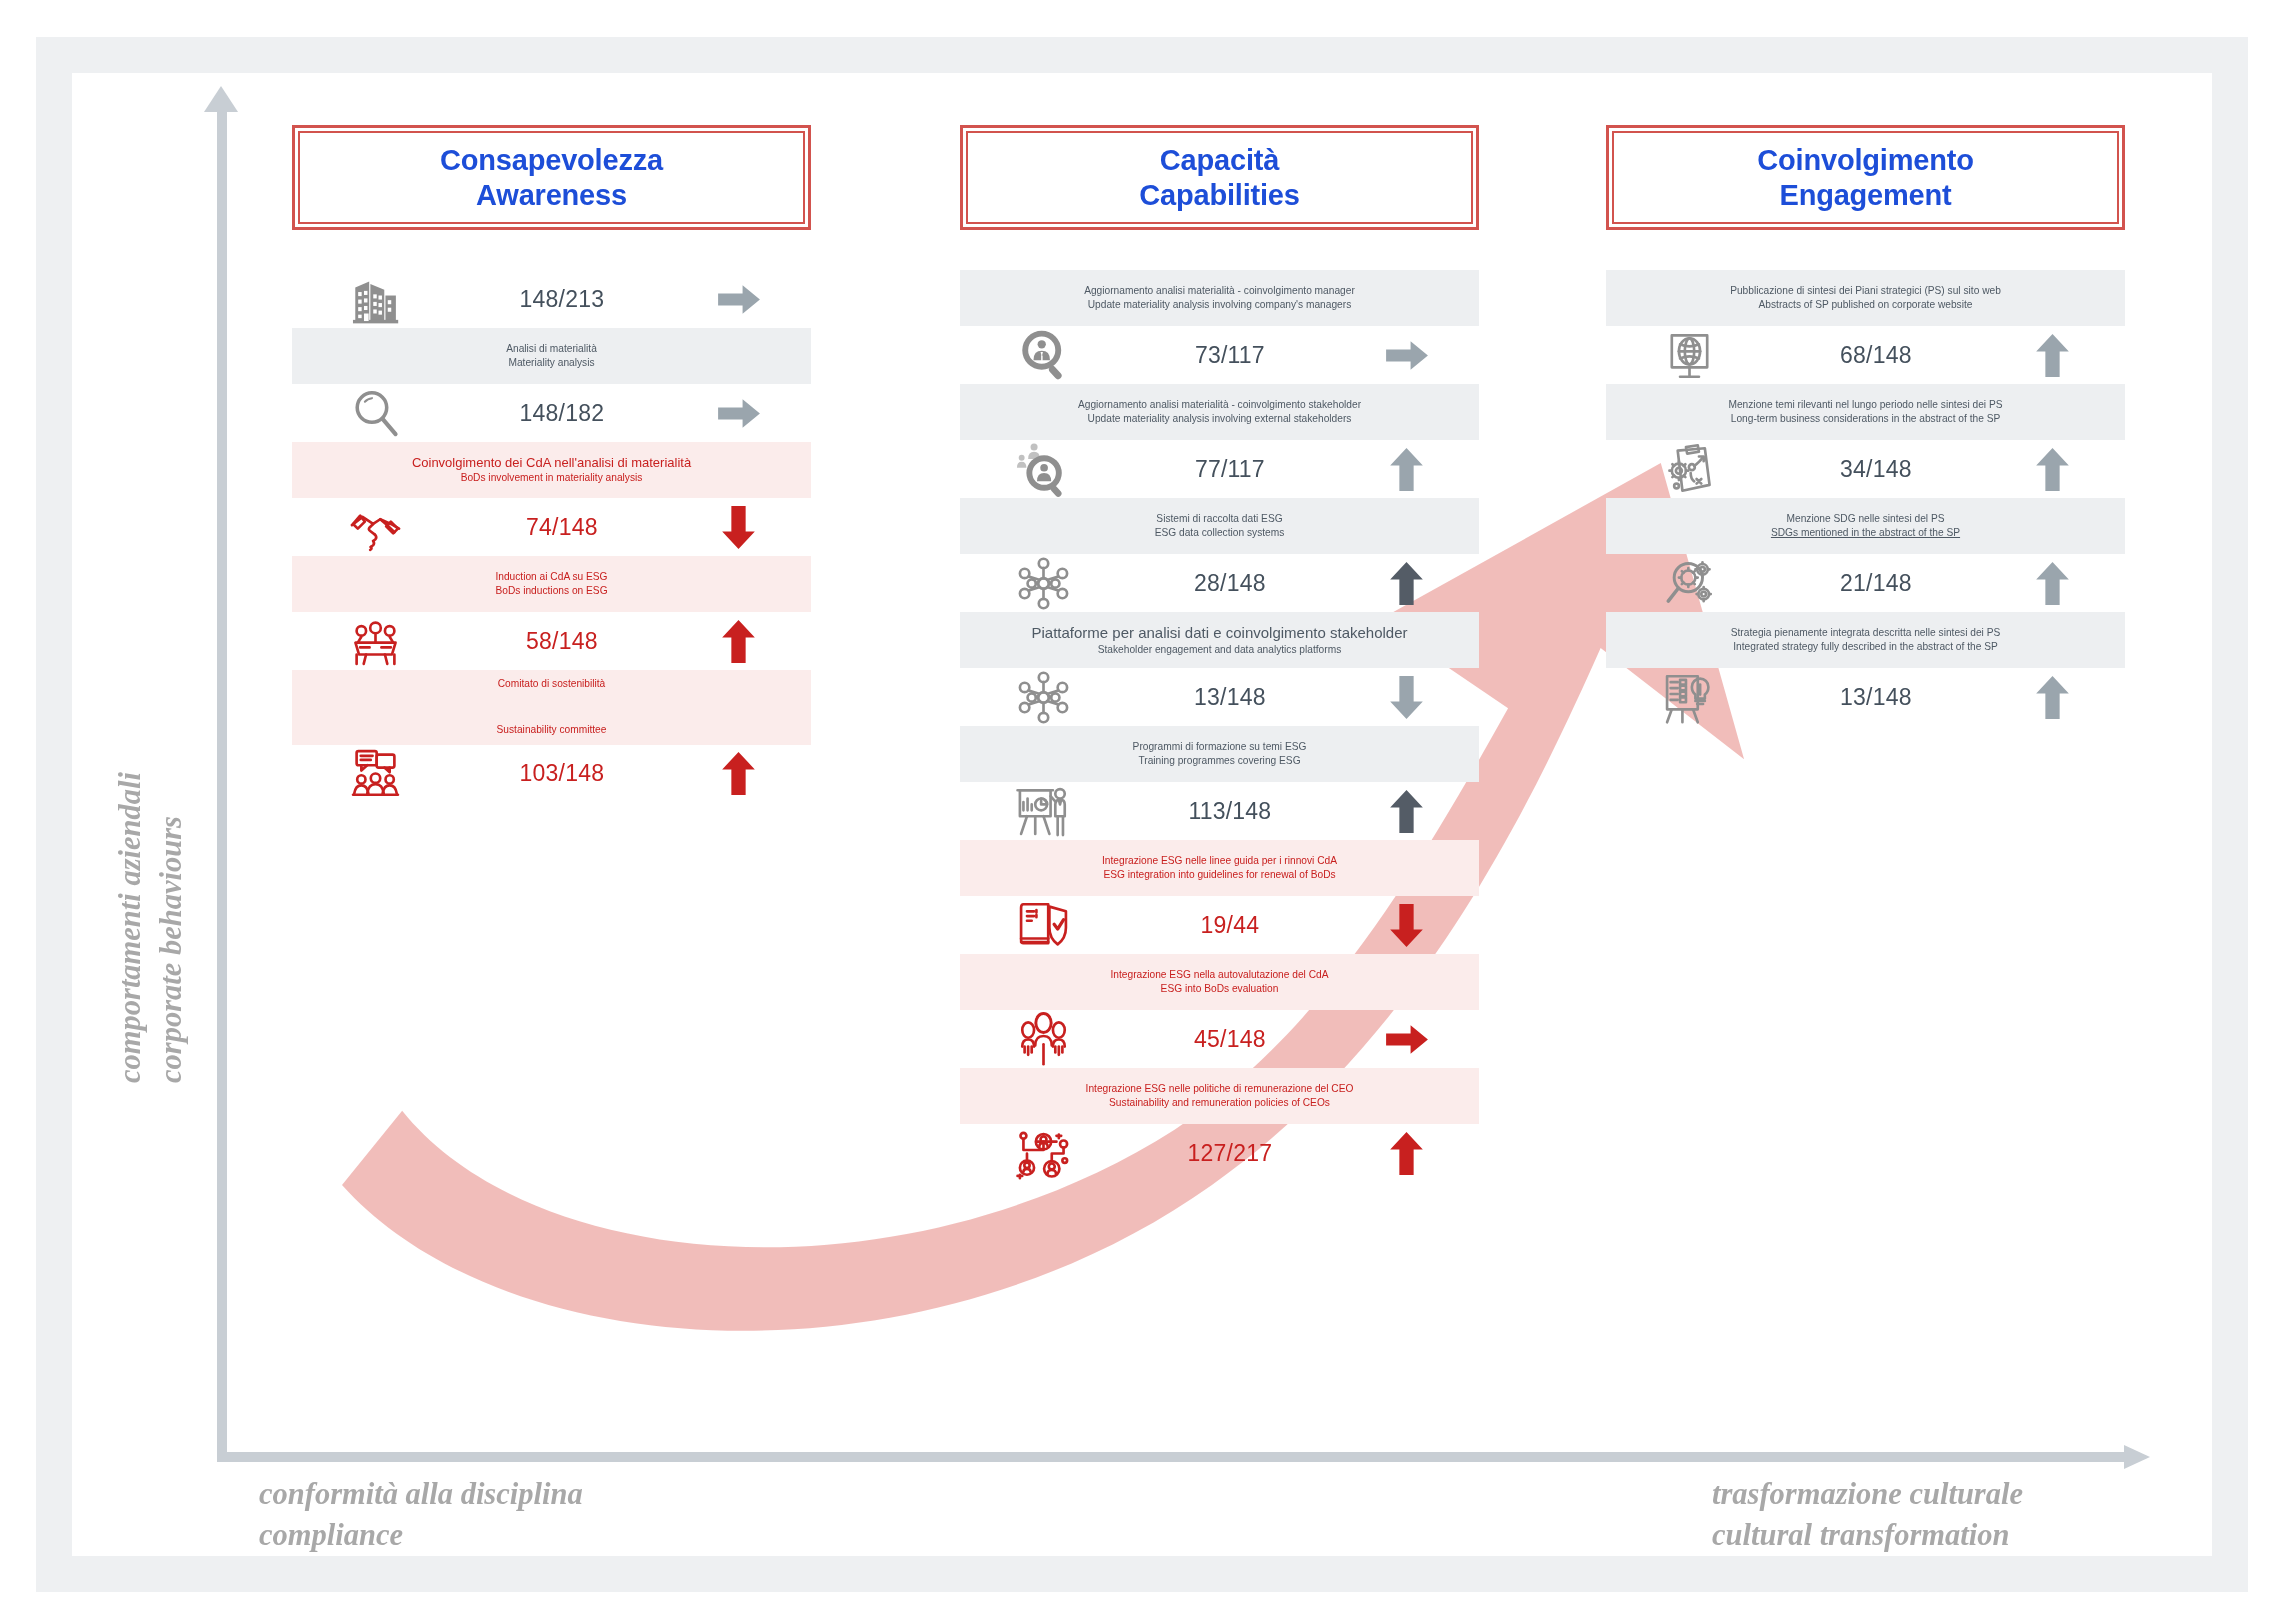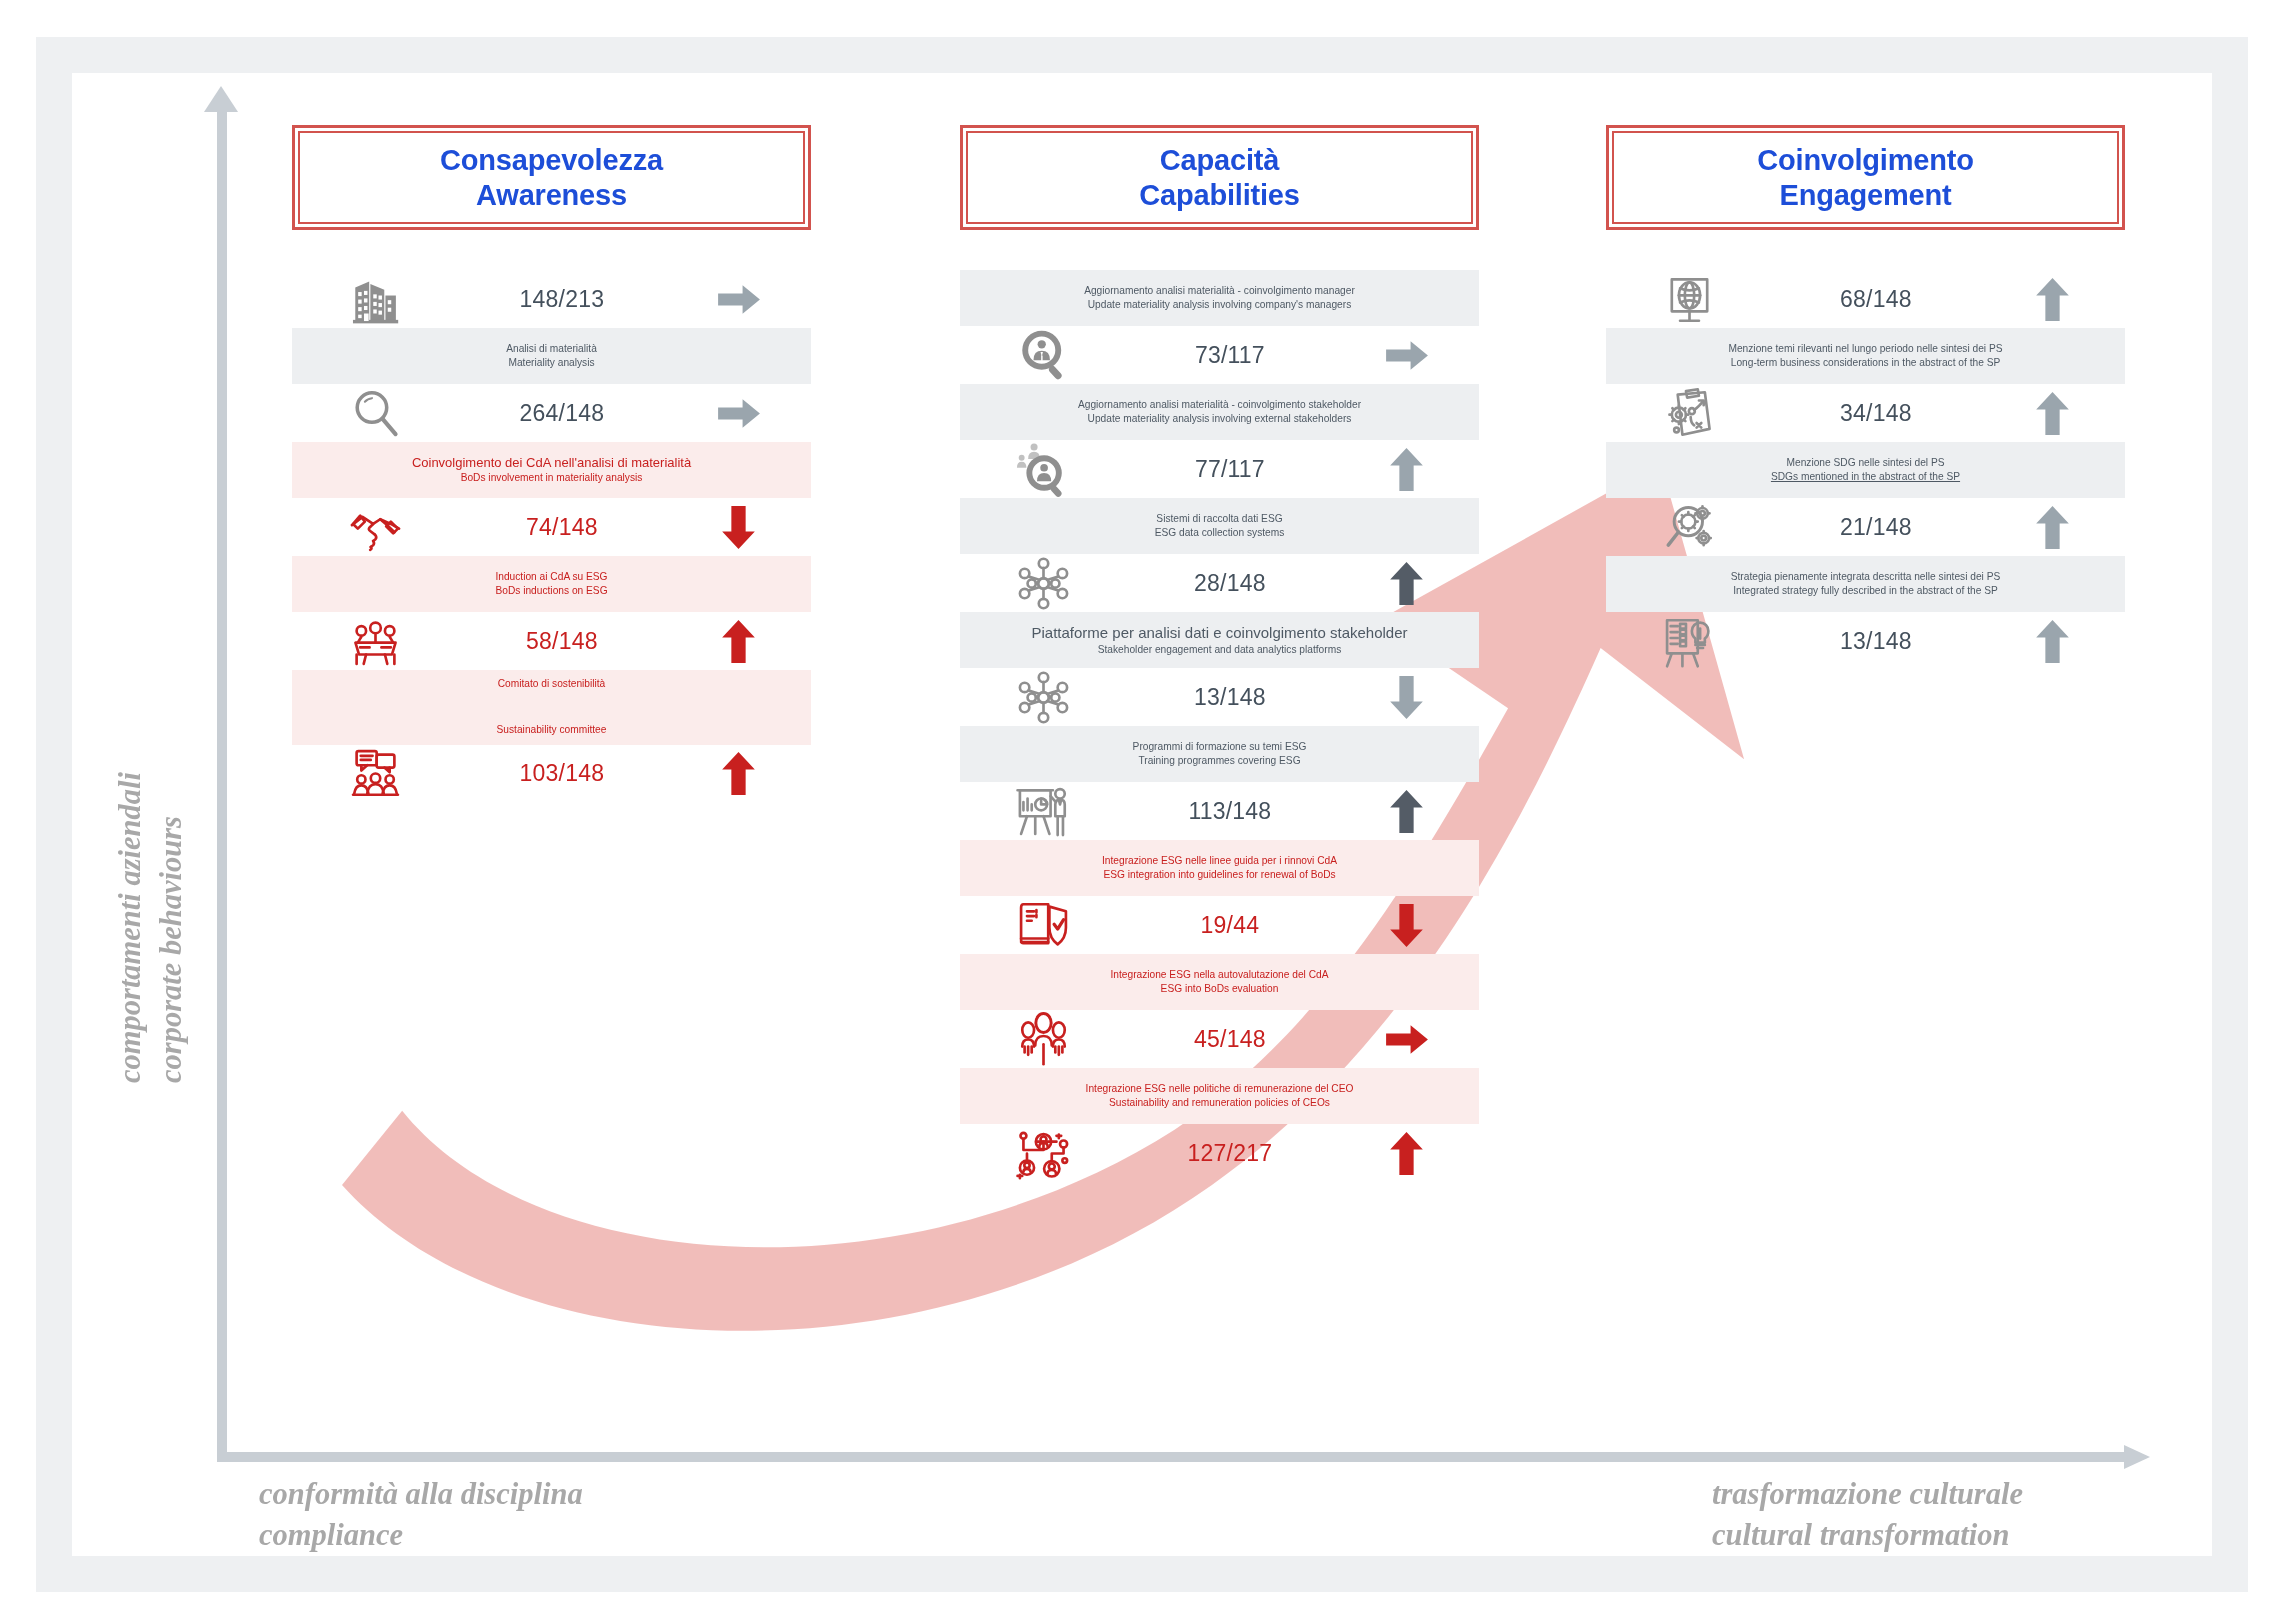--- a/index.html
+++ b/index.html
@@ -241,21 +241,21 @@
           <span style="font-size: 10.2px;">Materiality analysis</span>
         </div>
         <div class="row-body gray">
           <div class="cell-icon">
             <svg class="ico" width="59" height="59" viewBox="0 0 100 100" stroke="#8f8f8f" stroke-width="4.5" stroke-linecap="round" stroke-linejoin="round" fill="none">
               <circle cx="44" cy="40" r="25" stroke-width="6"></circle>
               <line x1="62" y1="59" x2="84" y2="85" stroke-width="7"></line>
               <path d="M32 30 A18 18 0 0 1 44 24" stroke-width="3.5"></path>
             </svg>
           </div>
-          <div class="cell-value">264/148</div>
+          <div class="cell-value">148/182</div>
           <div class="cell-trend">
             <svg class="trend" width="51" height="51" viewBox="0 0 100 100" fill="#9aa5ad">
       <path d="M10 38 L58 38 L58 22 L92 50 L58 78 L58 62 L10 62 Z"></path>
             </svg>
           </div>
         </div>
       </div>
       <div class="row">
         <div class="row-label red">
           <span style="font-size: 13px;">Coinvolgimento dei CdA nell'analisi di materialità</span>
@@ -594,20 +594,24 @@
 
 <div class="column" id="col-2">
   <div class="col-header">
     <div class="col-header-inner">
       <span>Coinvolgimento</span>
       <span>Engagement</span>
     </div>
   </div>
   <div class="rows">
       <div class="row">
+        <div class="row-label gray">
+          <span style="font-size: 10.2px;">Pubblicazione di sintesi dei Piani strategici (PS) sul sito web</span>
+          <span style="font-size: 10.2px;">Abstracts of SP published on corporate website</span>
+        </div>
         <div class="row-body gray">
           <div class="cell-icon">
             <svg class="ico" width="59" height="59" viewBox="0 0 100 100" stroke="#8f8f8f" stroke-width="4.5" stroke-linecap="round" stroke-linejoin="round" fill="none">
               <rect x="20" y="16" width="60" height="54"></rect>
         <line x1="50" y1="70" x2="50" y2="84"></line>
               <line x1="34" y1="86" x2="66" y2="86"></line>
         <ellipse cx="50" cy="43" rx="18" ry="22"></ellipse>
         <ellipse cx="50" cy="43" rx="8" ry="22"></ellipse>
         <line x1="32" y1="43" x2="68" y2="43"></line>
         <path d="M34 31 Q50 38 66 31"></path>

